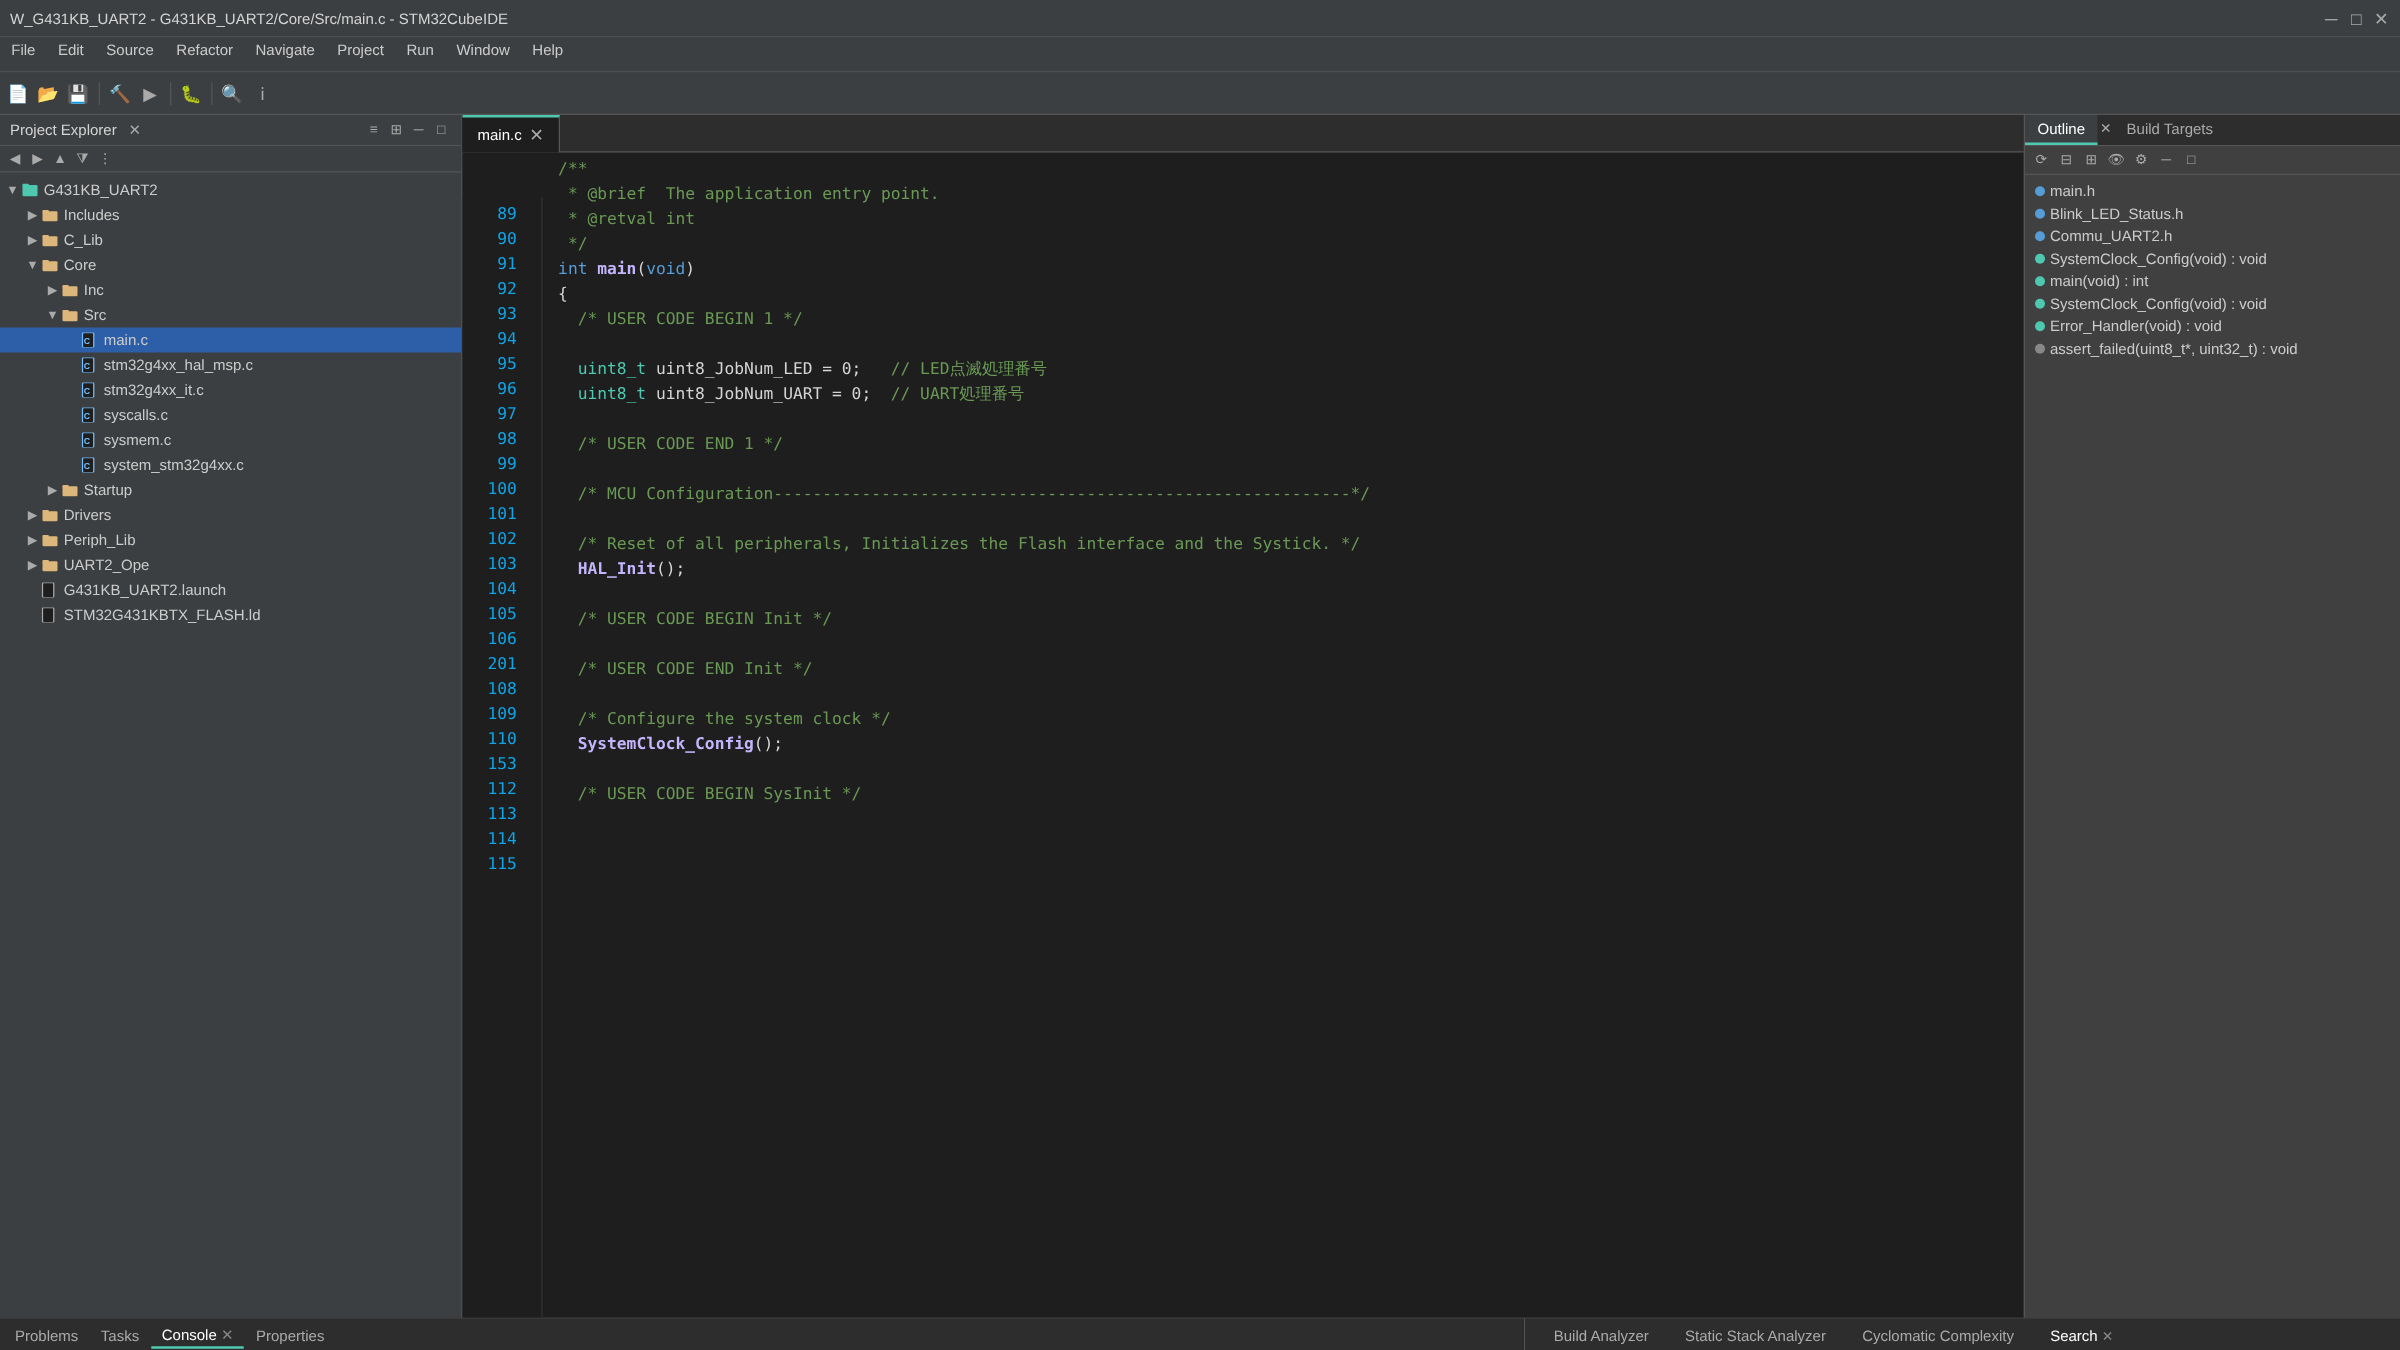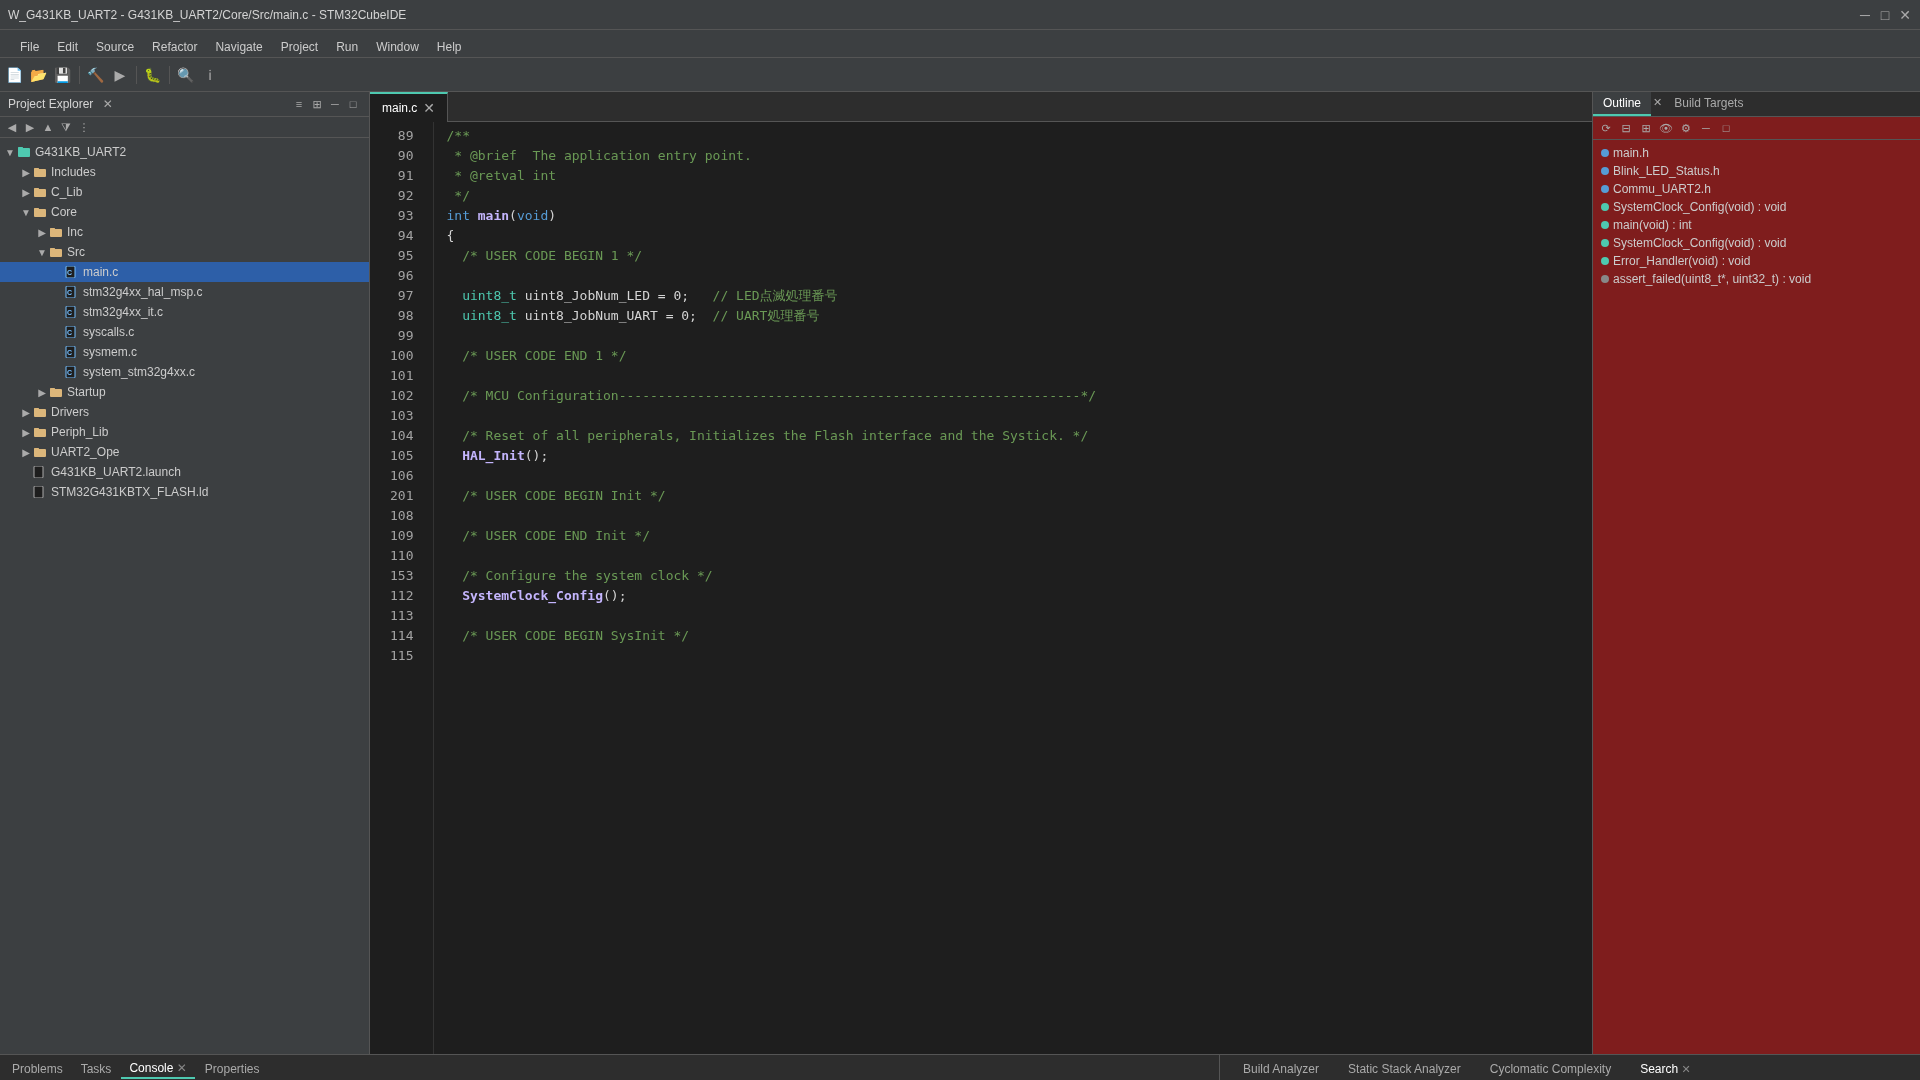--- a/index.html
+++ b/index.html
@@ -4,21 +4,21 @@
   <style>
     * { margin: 0; padding: 0; box-sizing: border-box; }
     body { font-family: 'Segoe UI', sans-serif; font-size: 12px; background: #2b2b2b; color: #d4d4d4; width: 1920px; height: 1080px; overflow: hidden; }
     
     
     #titlebar { background: #3c3f41; height: 30px; display: flex; align-items: center; justify-content: space-between; padding: 0 8px; border-bottom: 1px solid #555; }
     #titlebar-controls { display: flex; gap: 6px; }
     .title-btn { width: 14px; height: 14px; cursor: pointer; color: #aaa; font-size: 14px; line-height: 14px; text-align: center; }
 
     
-    #menubar { background: #3c3f41; height: 28px; display: flex; align-items: flex-end; padding: 0 12px; border-bottom: 1px solid #555; gap: 2px; }
+    #menubar { background: #3c3f41; height: 28px; display: flex; align-items: flex-start; padding: 0 1px; border-bottom: 1px solid #555; gap: 2px; }
     .menu-item { padding: 3px 8px; font-size: 12px; color: #ccc; cursor: pointer; border-radius: 3px; }
 
     
     #toolbar { background: #3c3f41; height: 34px; display: flex; align-items: center; padding: 0 4px; border-bottom: 1px solid #555; gap: 2px; }
     .tb-btn { width: 22px; height: 22px; display: flex; align-items: center; justify-content: center; cursor: pointer; border-radius: 2px; color: #aaa; font-size: 14px; }
     .tb-sep { width: 1px; height: 18px; background: #555; margin: 0 3px; }
 
     
     #main-layout { display: flex; height: calc(1080px - 30px - 28px - 34px - 26px); }
 
@@ -37,32 +37,32 @@
     .tree-icon { width: 16px; height: 16px; display: inline-flex; align-items: center; justify-content: center; margin-right: 3px; font-size: 11px; flex-shrink: 0; }
     .tree-label { font-size: 12px; color: #ccc; }
 
     
     #editor-area { flex: 1; display: flex; flex-direction: column; background: #1e1e1e; }
     #editor-tabs { background: #2d2d2d; display: flex; align-items: center; height: 30px; border-bottom: 1px solid #555; }
     .editor-tab { padding: 0 12px; height: 30px; display: flex; align-items: center; gap: 6px; cursor: pointer; font-size: 12px; color: #ccc; border-right: 1px solid #555; }
     .editor-tab.active { background: #1e1e1e; color: #fff; border-top: 2px solid #4ec9b0; }
     .tab-close { color: #aaa; font-size: 14px; cursor: pointer; }
     #editor-content { flex: 1; overflow: auto; display: flex; }
-    #line-numbers { background: #1e1e1e; padding: 4px 20px; text-align: right; color: #a3a3a3; font-family: 'Consolas', monospace; font-size: 13px; line-height: 20px; min-width: 50px; border-right: 1px solid #333; user-select: none; }
+    #line-numbers { background: #1e1e1e; padding: 4px 20px; text-align: right; color: #0ea5e9; font-family: 'Consolas', monospace; font-size: 13px; line-height: 20px; min-width: 50px; border-right: 1px solid #333; user-select: none; margin-top: 36px; }
     #code-area { flex: 1; padding: 4px 12px; font-family: 'Consolas', monospace; font-size: 13px; line-height: 20px; white-space: pre; overflow-x: auto; }
     
     
     .kw { color: #569cd6; }
     .comment { color: #6a9955; }
     .fn { color: #c4b5fd; font-weight: bold; }
     .type { color: #4ec9b0; }
     .plain { color: #d4d4d4; }
 
     
-    #right-panel { width: 328px; border-left: 1px solid #555; display: flex; flex-direction: column; background: #7f1d1d; }
+    #right-panel { width: 301px; border-left: 1px solid #555; display: flex; flex-direction: column; background: #404040; }
     #right-tabs { display: flex; background: #2d2d2d; border-bottom: 1px solid #555; }
     .right-tab { padding: 4px 10px; font-size: 12px; color: #aaa; cursor: pointer; }
     .right-tab.active { color: #fff; border-bottom: 2px solid #4ec9b0; background: #3c3f41; }
     #right-toolbar { padding: 2px 4px; display: flex; gap: 2px; border-bottom: 1px solid #555; }
     .r-tb-btn { font-size: 11px; color: #aaa; cursor: pointer; width: 18px; height: 18px; text-align: center; line-height: 18px; }
     #outline-tree { flex: 1; overflow: auto; padding: 4px 0; }
     .outline-item { padding: 2px 8px; font-size: 12px; color: #ccc; cursor: pointer; display: flex; align-items: center; gap: 4px; }
     .outline-dot { width: 8px; height: 8px; border-radius: 50%; flex-shrink: 0; }
     .dot-green { background: #4ec9b0; }
     .dot-blue { background: #569cd6; }

